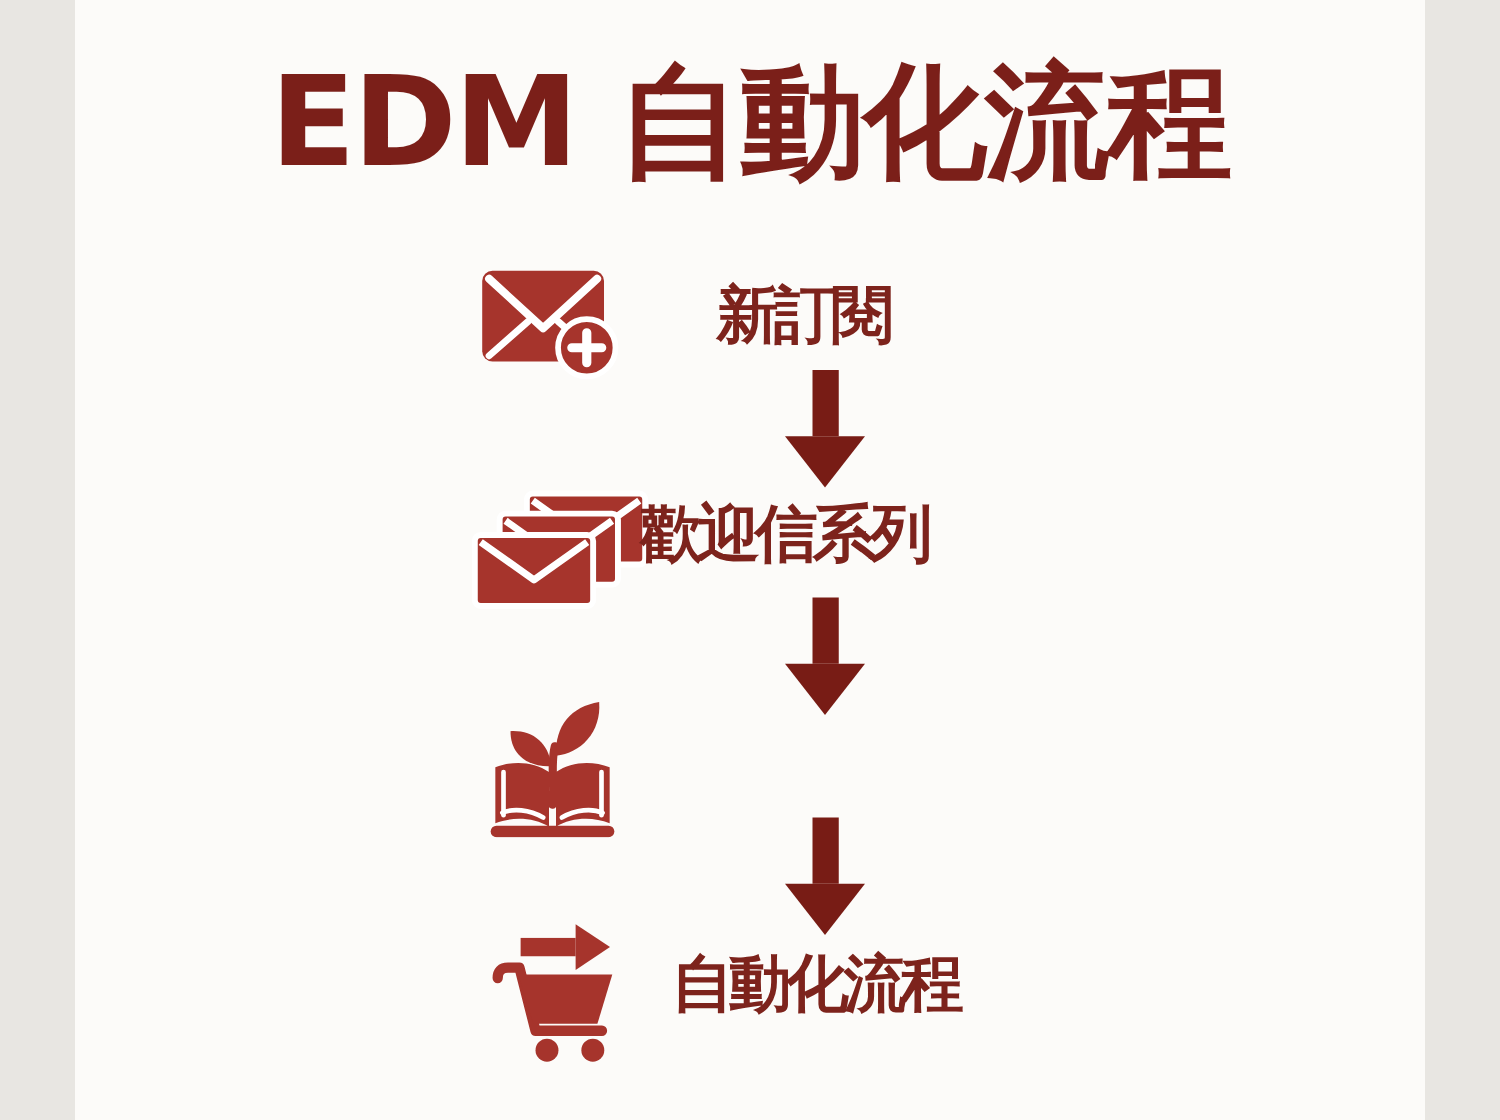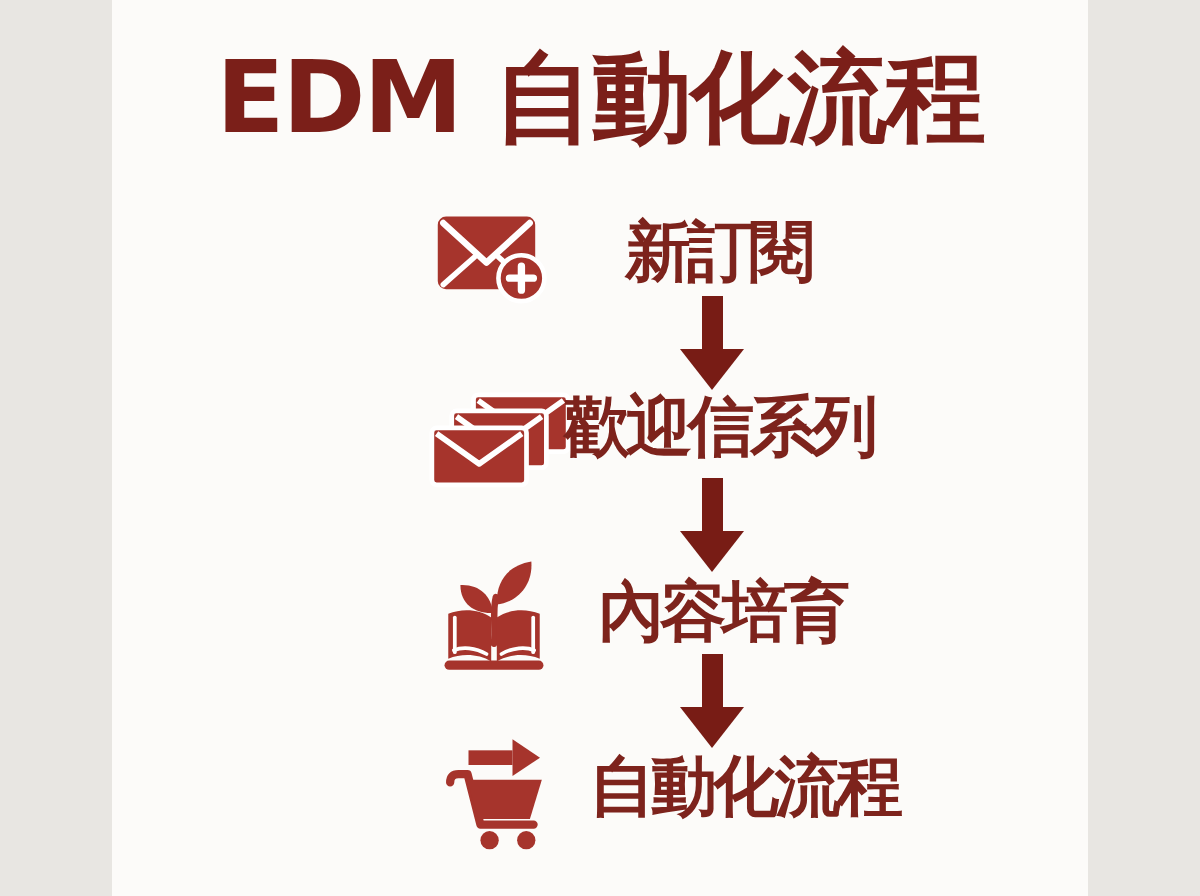--- a/index.html
+++ b/index.html
@@ -2,21 +2,21 @@
 <html style="--background: #fcfbf9; --title-text: #7b1f19; --label-text: #7d231c; --arrow: #781c15; --icon: #a6342c;"><head>
 <meta charset="utf-8">
 <style>
   html,body { margin:0; padding:0; }
   body {
     font-family: "DejaVu Sans", "Liberation Sans", sans-serif;
     background: #e8e6e2;
   }
   .canvas {
     position: relative;
-    width: 976px;
+    width: 1080px;
     height: 896px;
     margin: 0 auto;
     background: var(--background, #fcfbf9);
     overflow: hidden;
     text-decoration: underline;
   }
   .title {
     position: absolute;
     top: 40px;
     left: 0;
@@ -25,21 +25,21 @@
     text-align: center;
     font-size: 100px;
     line-height: 1.15;
     font-weight: 800;
     letter-spacing: -2px;
     color: var(--title-text, #7b1f19);
     white-space: nowrap;
   }
   .step-label {
     position: absolute;
-    font-size: 66px;
+    font-size: 50px;
     line-height: 66px;
     font-weight: 800;
     letter-spacing: -4px;
     color: var(--label-text, #7d231c);
     white-space: nowrap;
   }
   .icon {
     position: absolute;
     color: var(--icon, #a6342c);
   }
@@ -116,21 +116,20 @@
       <path d="M59 61 C57 42 44 30 24 31 C24 52 40 62 59 61 Z" fill="currentColor"></path>
       <path d="M57 66 C44 57 26 56 11 62 L11 110 C26 104 44 105 57 113 Z" fill="currentColor"></path>
       <path d="M63 66 C76 57 94 56 109 62 L109 110 C94 104 76 105 63 113 Z" fill="currentColor"></path>
       <path d="M52 105 C40 98 26 97 17 101" fill="none" stroke="#fff" stroke-width="4" stroke-linecap="round"></path>
       <path d="M68 105 C80 98 94 97 103 101" fill="none" stroke="#fff" stroke-width="4" stroke-linecap="round"></path>
       <path d="M18 66 V103" stroke="#fff" stroke-width="4" stroke-linecap="round"></path>
       <path d="M102 66 V103" stroke="#fff" stroke-width="4" stroke-linecap="round"></path>
       <rect x="7" y="112" width="106" height="10" rx="5" fill="currentColor"></rect>
     </svg>
   </div>
-  <div class="step-label" style="left:486px; top:579px;">內容培育</div>
 
   <div class="arrow" style="left:568px; top:654px;">
     <div class="shaft"></div>
     <div class="head"></div>
   </div>
 
   <div class="icon" style="left:329px; top:732px; width:110px;">
     <svg viewBox="0 0 120 132" xmlns="http://www.w3.org/2000/svg">
       <rect x="30" y="20" width="48" height="16" fill="currentColor"></rect>
       <polygon points="78,8 78,48 108,28" fill="currentColor"></polygon>

